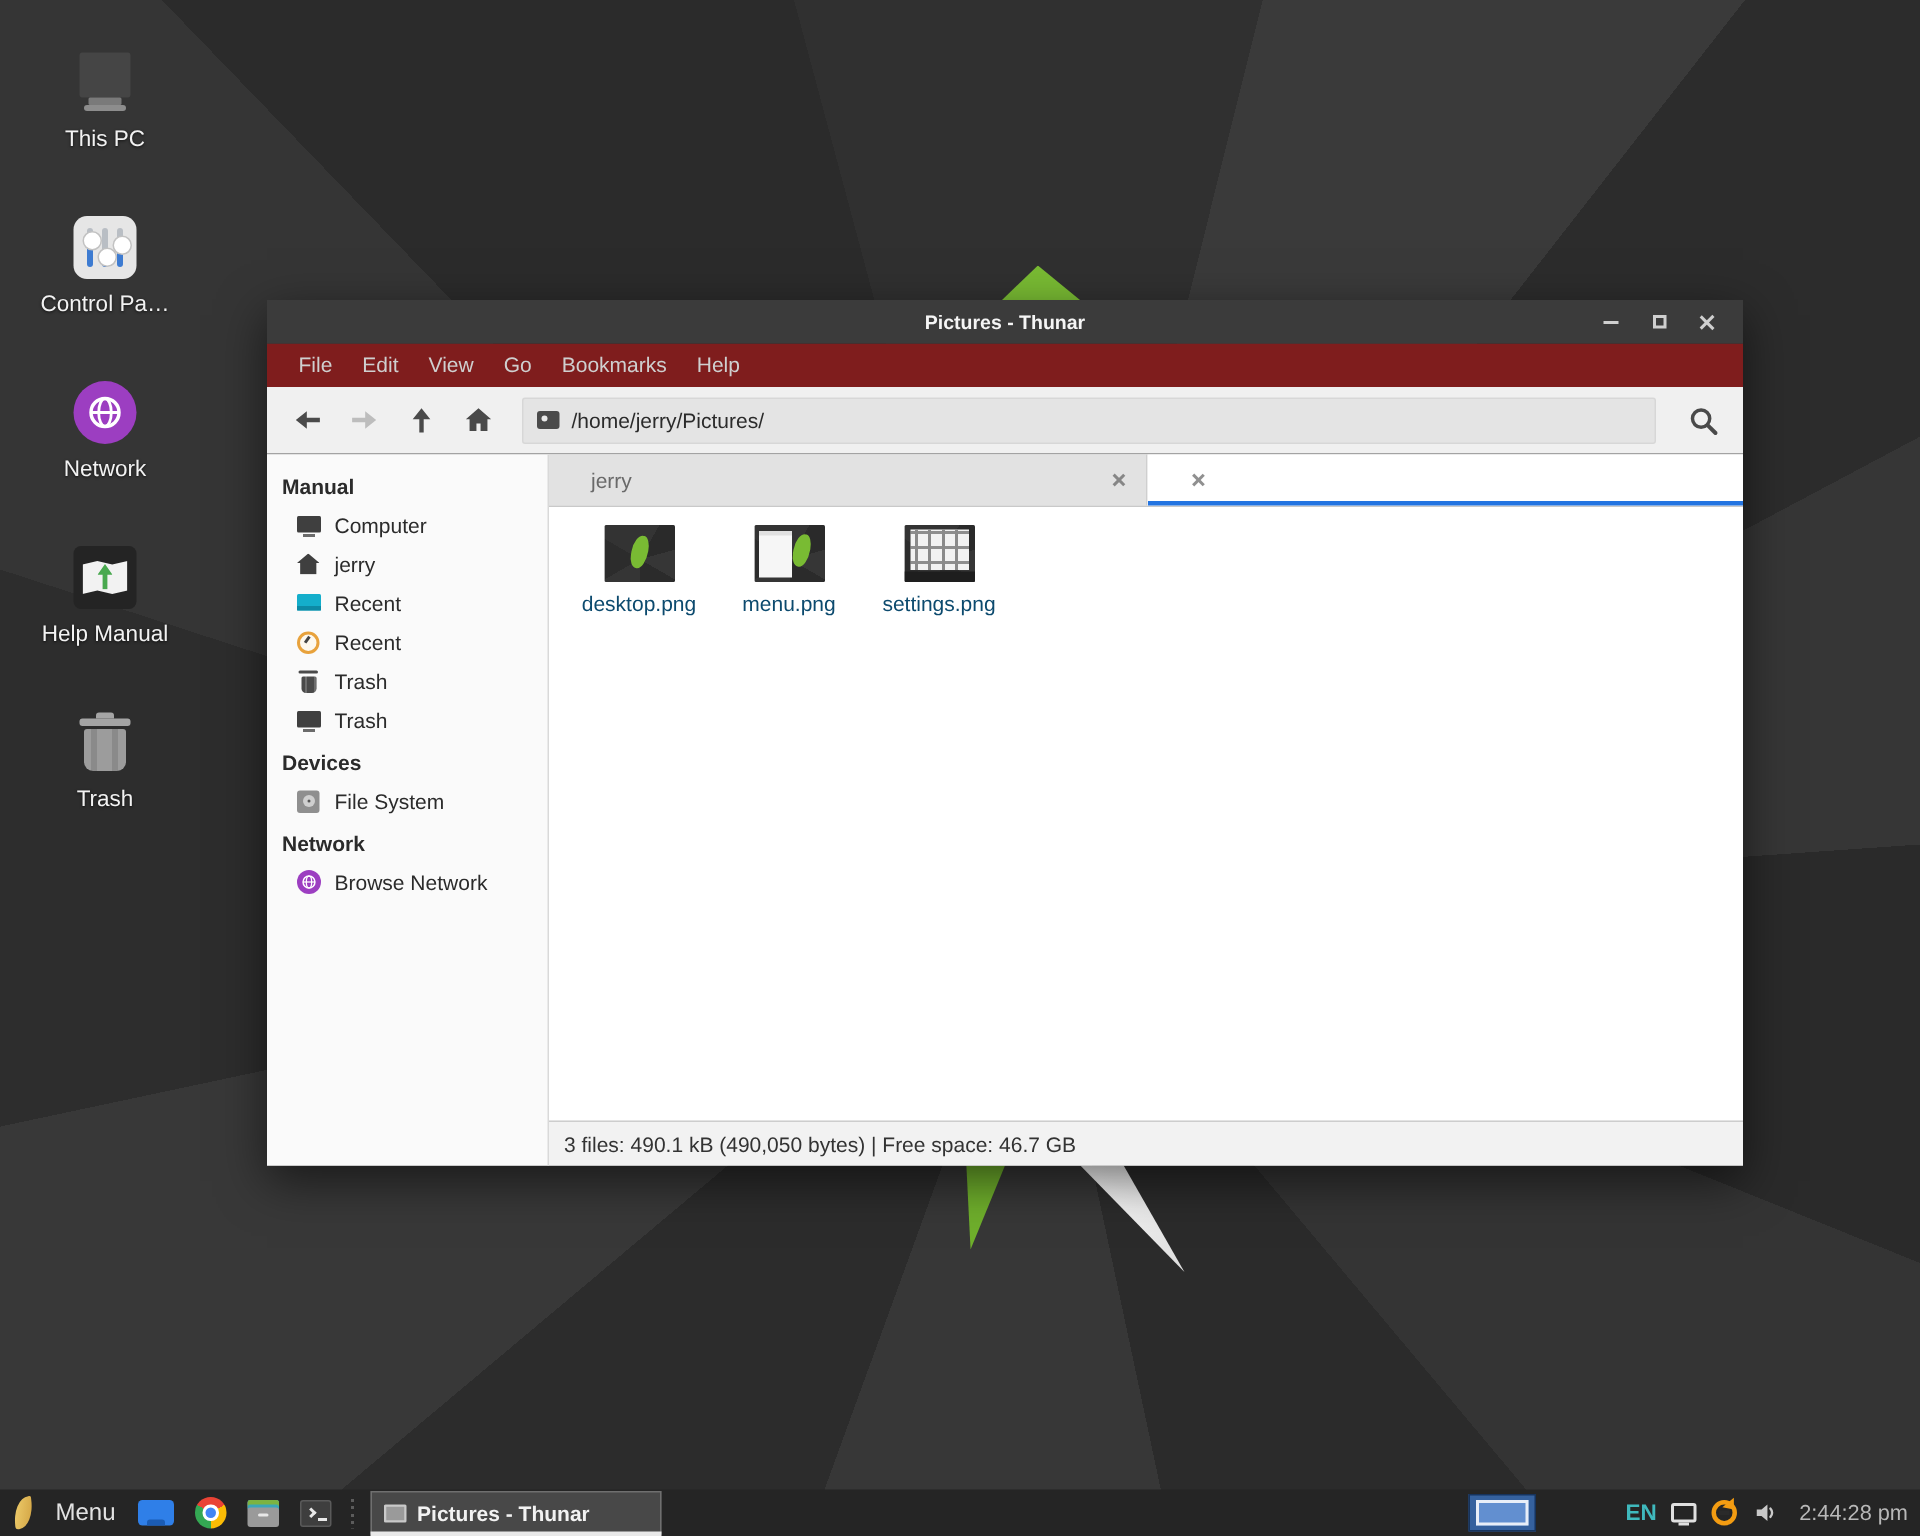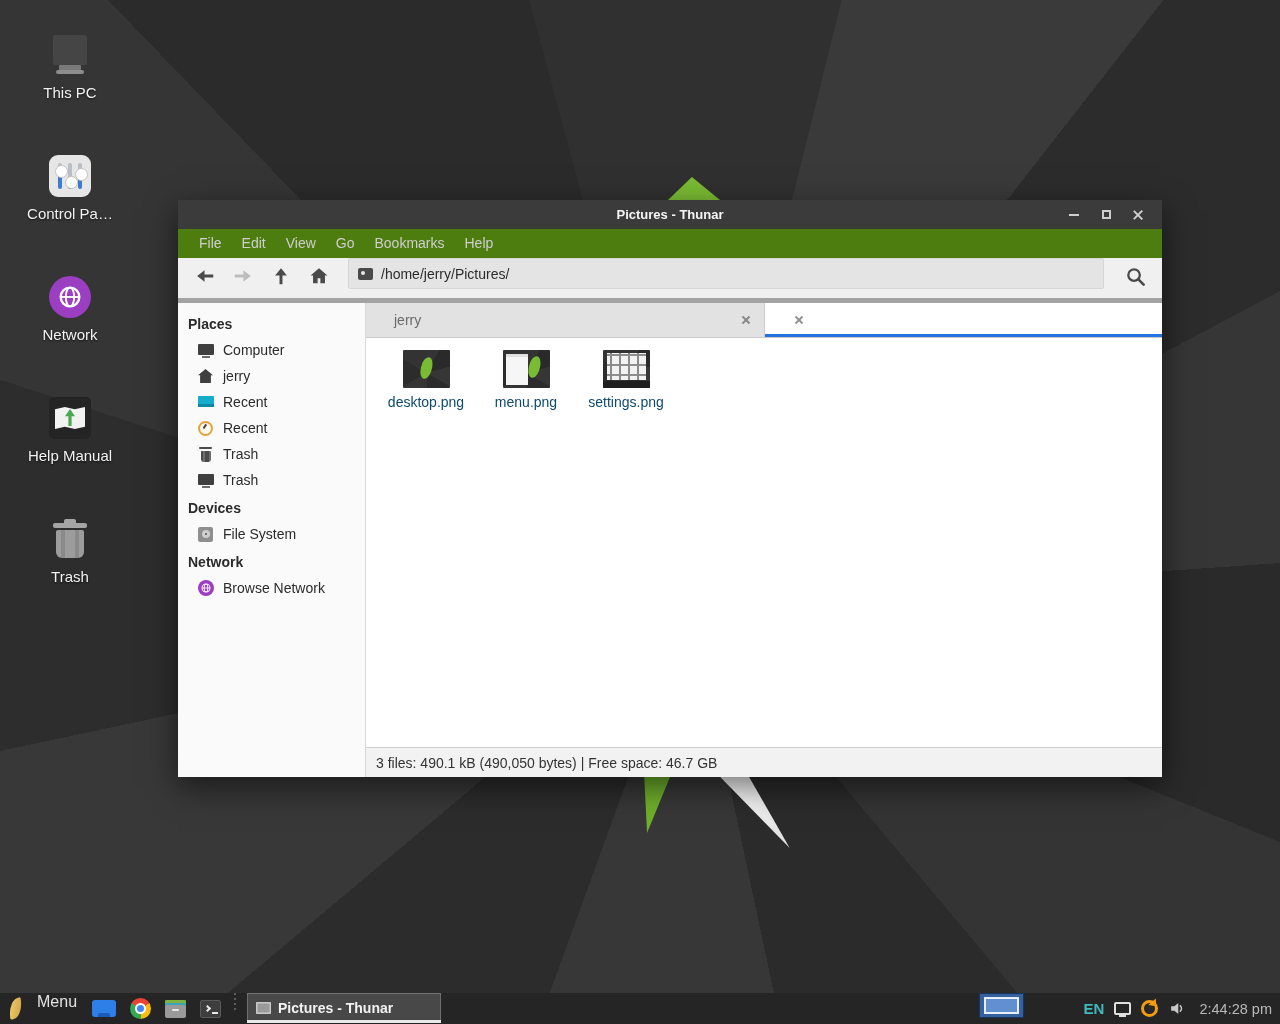--- a/index.html
+++ b/index.html
@@ -18,21 +18,21 @@
   .accent { position:absolute; }
   .accent-top-green { left:668px; top:177px; width:52px; height:23px; background:#79bb33;
     clip-path:polygon(46% 0, 100% 100%, 0 100%); }
   .accent-bottom-green { left:642px; top:777px; width:28px; height:56px; background:#6faf2c;
     clip-path:polygon(8% 0, 100% 0, 18% 100%); }
   .accent-quill { left:714px; top:777px; width:78px; height:74px;
     background:linear-gradient(135deg,#ffffff,#dcdcdc); clip-path:polygon(8% 0, 45% 0, 97% 96%); }
 
   
   .desktop-icons { position:absolute; left:10px; top:14px; width:120px; display:flex;
-    flex-direction:column; gap:34px; }
+    flex-direction:column; gap:23px; }
   .dtile { width:120px; height:87px; display:flex; flex-direction:column; align-items:center;
     justify-content:flex-end; cursor:default; }
   .dtile .dicon { height:58px; display:flex; align-items:center; justify-content:center; }
   .dtile .dlabel { color:#f2f2f2; font-size:15px; text-shadow:0 1px 2px rgba(0,0,0,.7);
     white-space:nowrap; }
 
   .i-thispc { position:relative; width:42px; height:44px; }
   .i-thispc .scr { position:absolute; left:4px; top:2px; width:34px; height:30px;
     background:#454545; border-radius:2px; }
   .i-thispc .base { position:absolute; left:10px; top:32px; width:22px; height:5px;
@@ -88,26 +88,26 @@
   .titlebar .wtitle { color:#f5f5f5; font-size:13px; font-weight:bold; }
   .win-controls { position:absolute; right:8px; top:0; height:29px; display:flex; }
   .win-btn { width:32px; height:29px; display:flex; align-items:center; justify-content:center; }
   .g-min { width:10px; height:2px; background:#cfcfcf; }
   .g-max { width:9px; height:9px; border:2px solid #cfcfcf; }
   .g-close { position:relative; width:12px; height:12px; }
   .g-close::before,.g-close::after { content:""; position:absolute; left:5px; top:0;
     width:2.4px; height:12px; background:#cfcfcf; }
   .g-close::before{ transform:rotate(45deg);} .g-close::after{ transform:rotate(-45deg); }
 
-  .menubar { height:29px; background:#4d7c0f; display:flex; align-items:center;
+  .menubar { height:29px; background:#7f1d1d; display:flex; align-items:center;
     padding-left:11px; flex:0 0 auto; }
   .menubar .mitem { color:#cfcfcf; padding:0 10px; line-height:29px; cursor:default; }
 
-  .toolbar { height:45px; background:#f0f0f0; border-bottom:5px solid #a3a3a3;
-    display:flex; padding:0 8px; flex:0 0 auto; }
+  .toolbar { height:45px; background:#f0f0f0; border-bottom:1px solid #a3a3a3;
+    display:flex; align-items:center; padding:0 8px; flex:0 0 auto; }
   .tool-btn { width:38px; height:36px; display:flex; align-items:center; justify-content:center;
     border-radius:3px; }
   .pathbar { flex:1; height:31px; margin:0 12px 0 10px; background:#e4e4e4;
     border:1px solid #d7d7d7; border-radius:2px; display:flex; align-items:center;
     padding:0 9px; gap:8px; color:#2b2b2b; }
   .pic-ico { position:relative; width:15px; height:12px; background:#4a4a4a; border-radius:2px; }
   .pic-ico::after { content:""; position:absolute; left:3px; top:3px; width:4px; height:4px;
     background:#e8e8e8; border-radius:50%; }
 
   .main-row { flex:1; display:flex; min-height:0; background:#fff; }
@@ -180,21 +180,21 @@
       repeating-linear-gradient(0deg,transparent 0 4px,rgba(60,60,60,.55) 4px 6px,transparent 6px 10px);
     background-size:100% 100%; }
   .thumb-settings .band { position:absolute; left:0; bottom:0; width:100%; height:7px; background:#1e1e1e; }
   .fname { margin-top:6px; color:#0c4a6e; }
 
   .statusbar { height:30px; background:#f2f2f2; border-top:1px solid #cdcdcd;
     display:flex; align-items:center; padding-left:10px; color:#333; flex:0 0 auto; }
 
   
   .taskbar { position:absolute; left:0; bottom:0; width:1280px; height:31px; background:#252525;
-    display:flex; padding:0 8px 0 6px; gap:8px; color:#e8e8e8; }
+    display:flex; align-items:center; padding:0 8px 0 6px; gap:8px; color:#e8e8e8; }
   .tb-btn { display:flex; align-items:center; justify-content:center; height:31px; padding:0 3px; }
   .feather { width:13px; height:21px; background:linear-gradient(105deg,#f2d271,#cf9f3f);
     border-radius:90% 10% 85% 15% / 95% 5% 92% 8%; transform:rotate(-8deg); }
   .menu-label { font-size:16px; color:#e2e2e2; padding:0 4px; }
   .i-showdesk { position:relative; width:24px; height:17px; background:#2f7fe8; border-radius:3px; }
   .i-showdesk::after { content:""; position:absolute; left:6px; bottom:0; width:12px; height:4px;
     background:#1b5cb4; border-radius:2px 2px 0 0; }
   .i-chrome { position:relative; width:21px; height:21px; border-radius:50%;
     background:conic-gradient(from -60deg,#ea4335 0 120deg,#fbbc05 120deg 240deg,#34a853 240deg 360deg); }
   .i-chrome::before { content:""; position:absolute; left:5.2px; top:5.2px; width:10.6px; height:10.6px;
@@ -356,21 +356,21 @@
     <span class="tool-btn">
       <svg width="23" height="23" viewBox="0 0 24 24">
           <circle cx="10.5" cy="10.5" r="6" fill="none" stroke="#4a4a4a" stroke-width="2.4"></circle>
           <line x1="15" y1="15" x2="20.5" y2="20.5" stroke="#4a4a4a" stroke-width="2.8" stroke-linecap="round"></line>
         </svg>
     </span>
   </div>
 
   <div class="main-row">
     <div class="sidebar">
-      <div class="shead">Places</div>
+      <div class="shead">Manual</div>
       <div class="srow">
         <span class="si">
             <span class="si-computer"></span>
           </span>
         <span>Computer</span>
       </div>
       <div class="srow">
         <span class="si">
             <span class="si-home"></span>
           </span>

